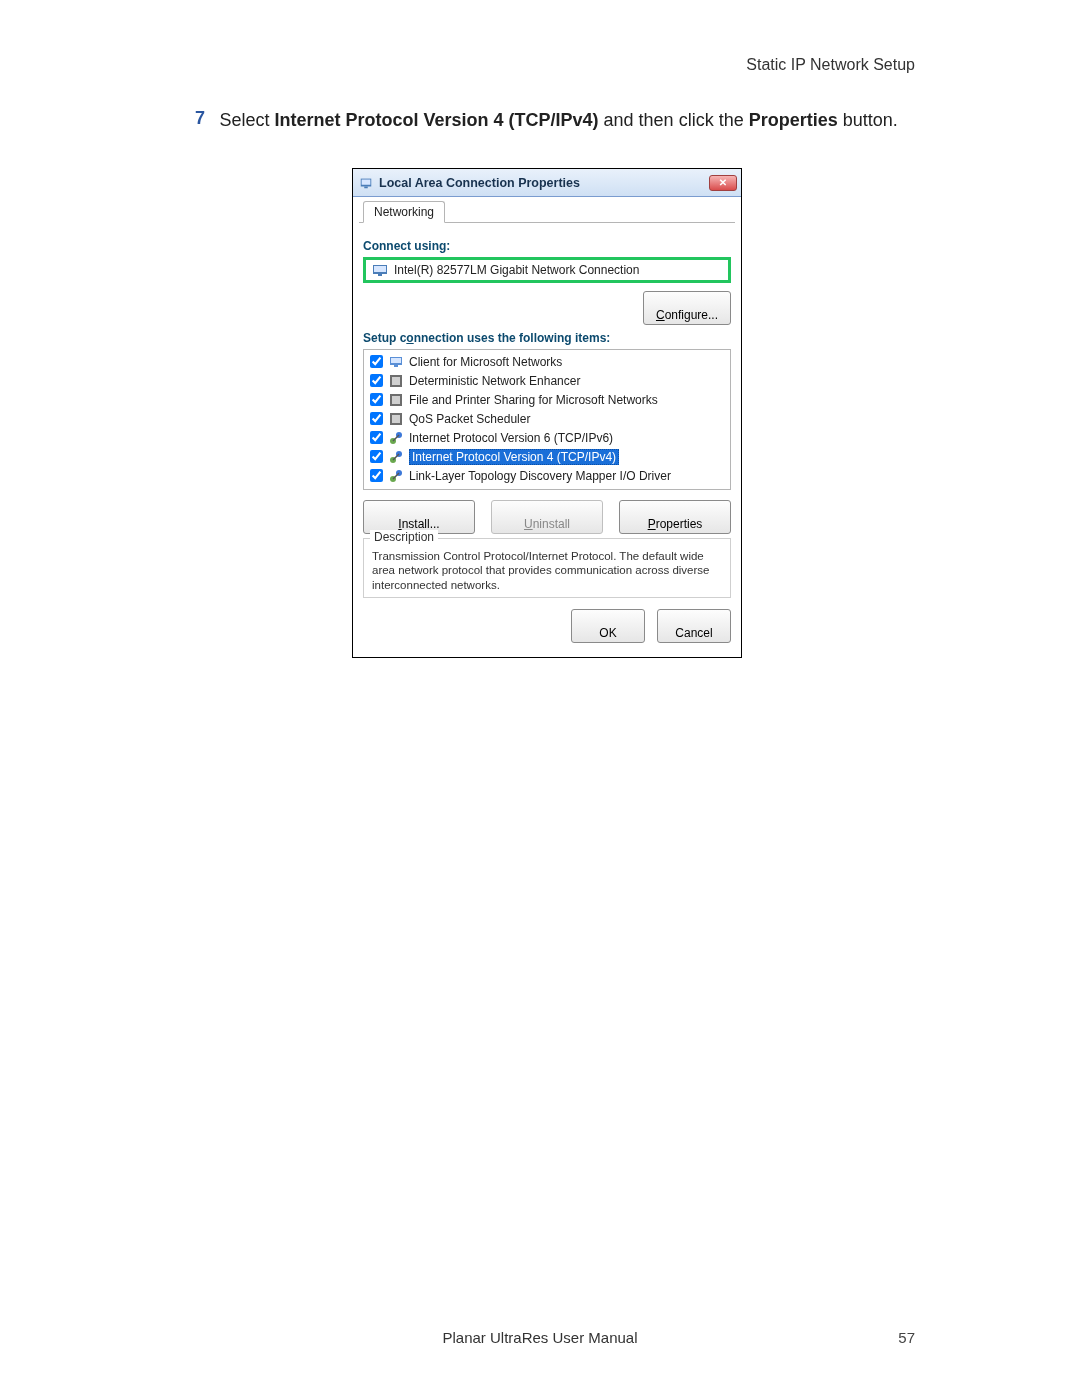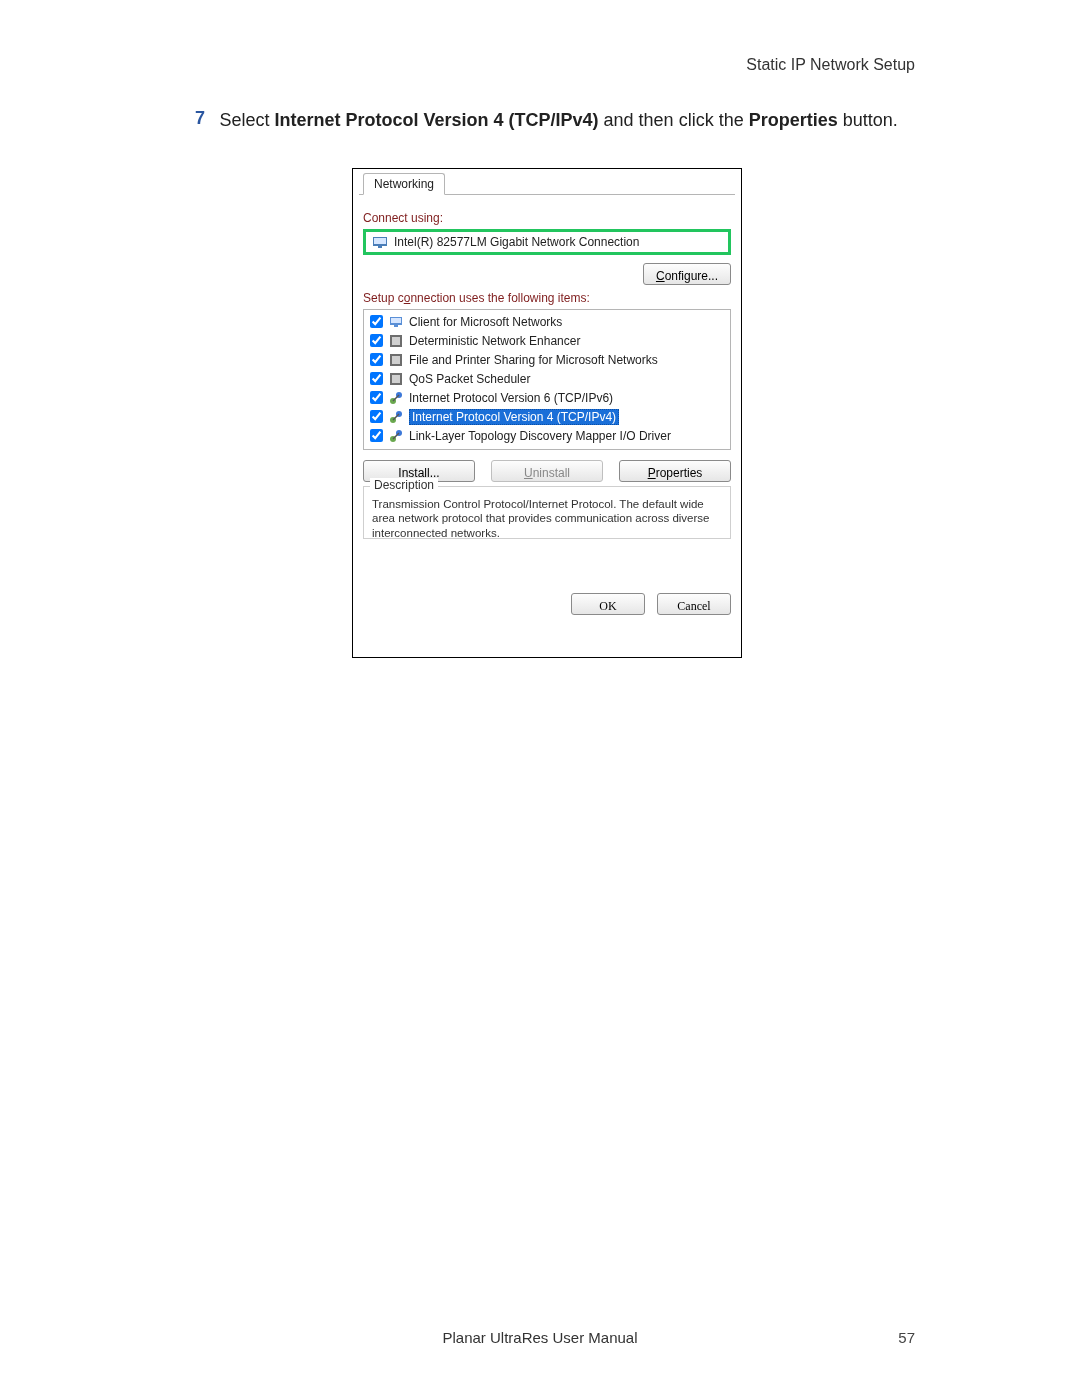--- a/index.html
+++ b/index.html
@@ -144,21 +144,21 @@
     line-height: 21px;
     padding: 0 10px;
     border: 1px solid #b5b5b5;
     border-bottom: 1px solid #fff;
     background: #fff;
     border-radius: 3px 3px 0 0;
     font-size: 12px;
     cursor: pointer;
   }
 
-  .lbl { font-size: 12px; color: #7f1d1d; }
+  .lbl { font-size: 12px; color: #0c4a6e; font-weight: bold; }
 
   .connect-using-box {
     margin-top: 4px;
     border: 3px solid #22c55e;
     height: 26px;
     display: flex;
     align-items: center;
     padding: 0 6px;
     gap: 6px;
     background: #fff;
@@ -168,21 +168,21 @@
     display: inline-block;
   }
 
   .cfg-row {
     display: flex;
     justify-content: flex-end;
     margin: 8px 0 6px 0;
   }
   .win-btn {
     height: 22px;
-    padding: 5px 12px;
+    padding: 16px 12px;
     font-size: 12px;
     border: 1px solid #8a8a8a;
     background: linear-gradient(#fdfdfd, #e6e6e6);
     border-radius: 3px;
     cursor: pointer;
     min-width: 78px;
   }
   .win-btn:disabled {
     color: #888;
     border-color: #bfbfbf;
@@ -228,39 +228,39 @@
   .btn-row .win-btn { flex: 1; min-width: 0; }
 
   .desc-group {
     margin-top: 4px;
     border: 1px solid #cfcfcf;
     position: relative;
     padding: 10px 8px 8px 8px;
     font-size: 11.5px;
     color: #333;
     line-height: 1.25;
-    height: 53px;
+    height: 60px;
   }
   .desc-legend {
     position: absolute;
     top: -9px;
     left: 6px;
     background: #fff;
     padding: 0 4px;
     font-size: 12px;
   }
 
   .okcancel {
     margin-top: auto;
     display: flex;
     justify-content: flex-end;
     gap: 12px;
     padding: 10px 0 4px 0;
   }
-  .okcancel .win-btn { min-width: 74px; font-family: Liberation Serif, serif; }
+  .okcancel .win-btn { min-width: 74px; }
 
   
   .nic-svg rect { fill:#4a7db8; }
   .nic-svg .screen { fill:#d6e6ff; }
   .proto-svg .n1 { fill:#6aa84f; }
   .proto-svg .n2 { fill:#3c78d8; }
   .service-svg .a { fill:#6d6d6d; }
   .service-svg .b { fill:#d0d0d0; }
   .client-svg .m { fill:#5a8fd6; }
   .client-svg .s { fill:#d6e6ff; }
@@ -272,20 +272,31 @@
 
 <div class="step-block">
   <span class="step-num">7</span>
   <span class="step-text">
     <span>Select </span><b>Internet Protocol Version 4 (TCP/IPv4)</b><span> and then click the </span><b>Properties</b><span> button.</span>
   </span>
 </div>
 
 <div class="win7">
 
+  <div class="w7-title">
+    <span class="w7-app-icon">
+      <svg viewBox="0 0 16 16">
+          <rect class="nic-svg" x="2" y="3" width="12" height="9" fill="#4a7db8"></rect>
+          <rect x="3" y="4" width="10" height="6" fill="#d6e6ff"></rect>
+          <rect x="6" y="12" width="4" height="2" fill="#4a7db8"></rect>
+        </svg>
+    </span>
+    <span class="title-text">Local Area Connection Properties</span>
+    <span class="close-btn">✕</span>
+  </div>
 
   <div class="w7-body">
 
     <div class="tabstrip">
       <div class="tab">Networking</div>
     </div>
 
     <div class="lbl">Connect using:</div>
     <div class="connect-using-box">
       <span class="nic-icon">

